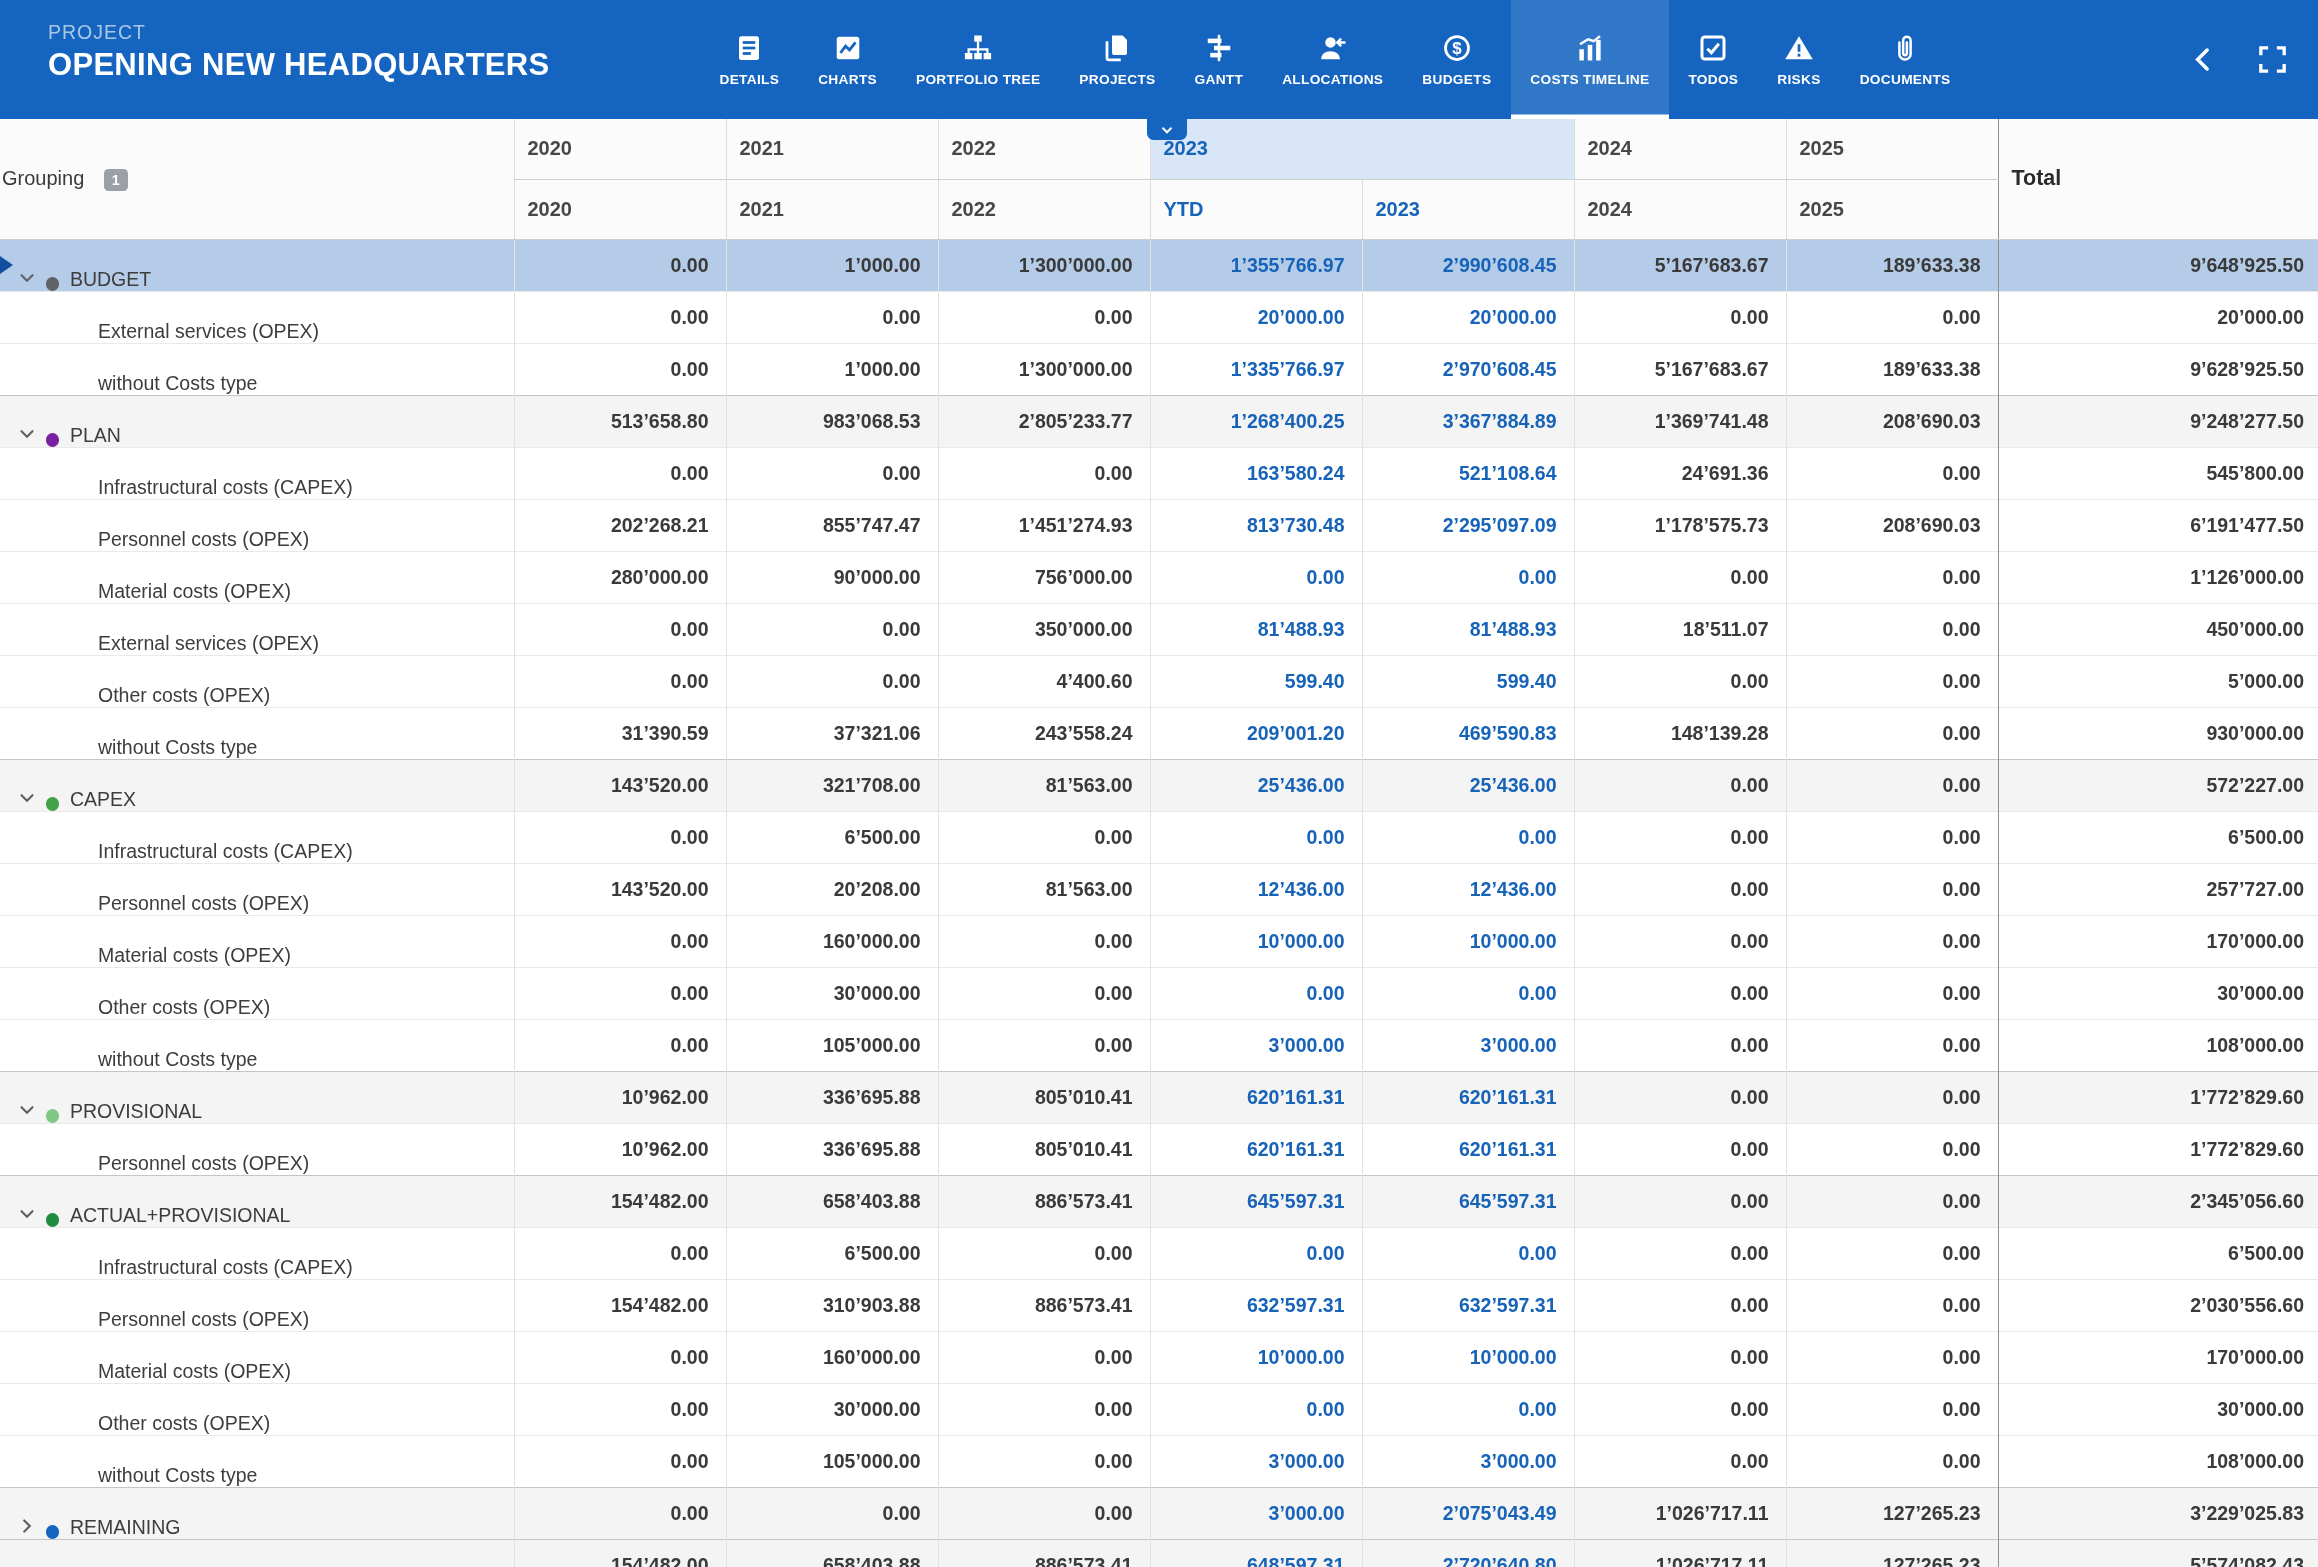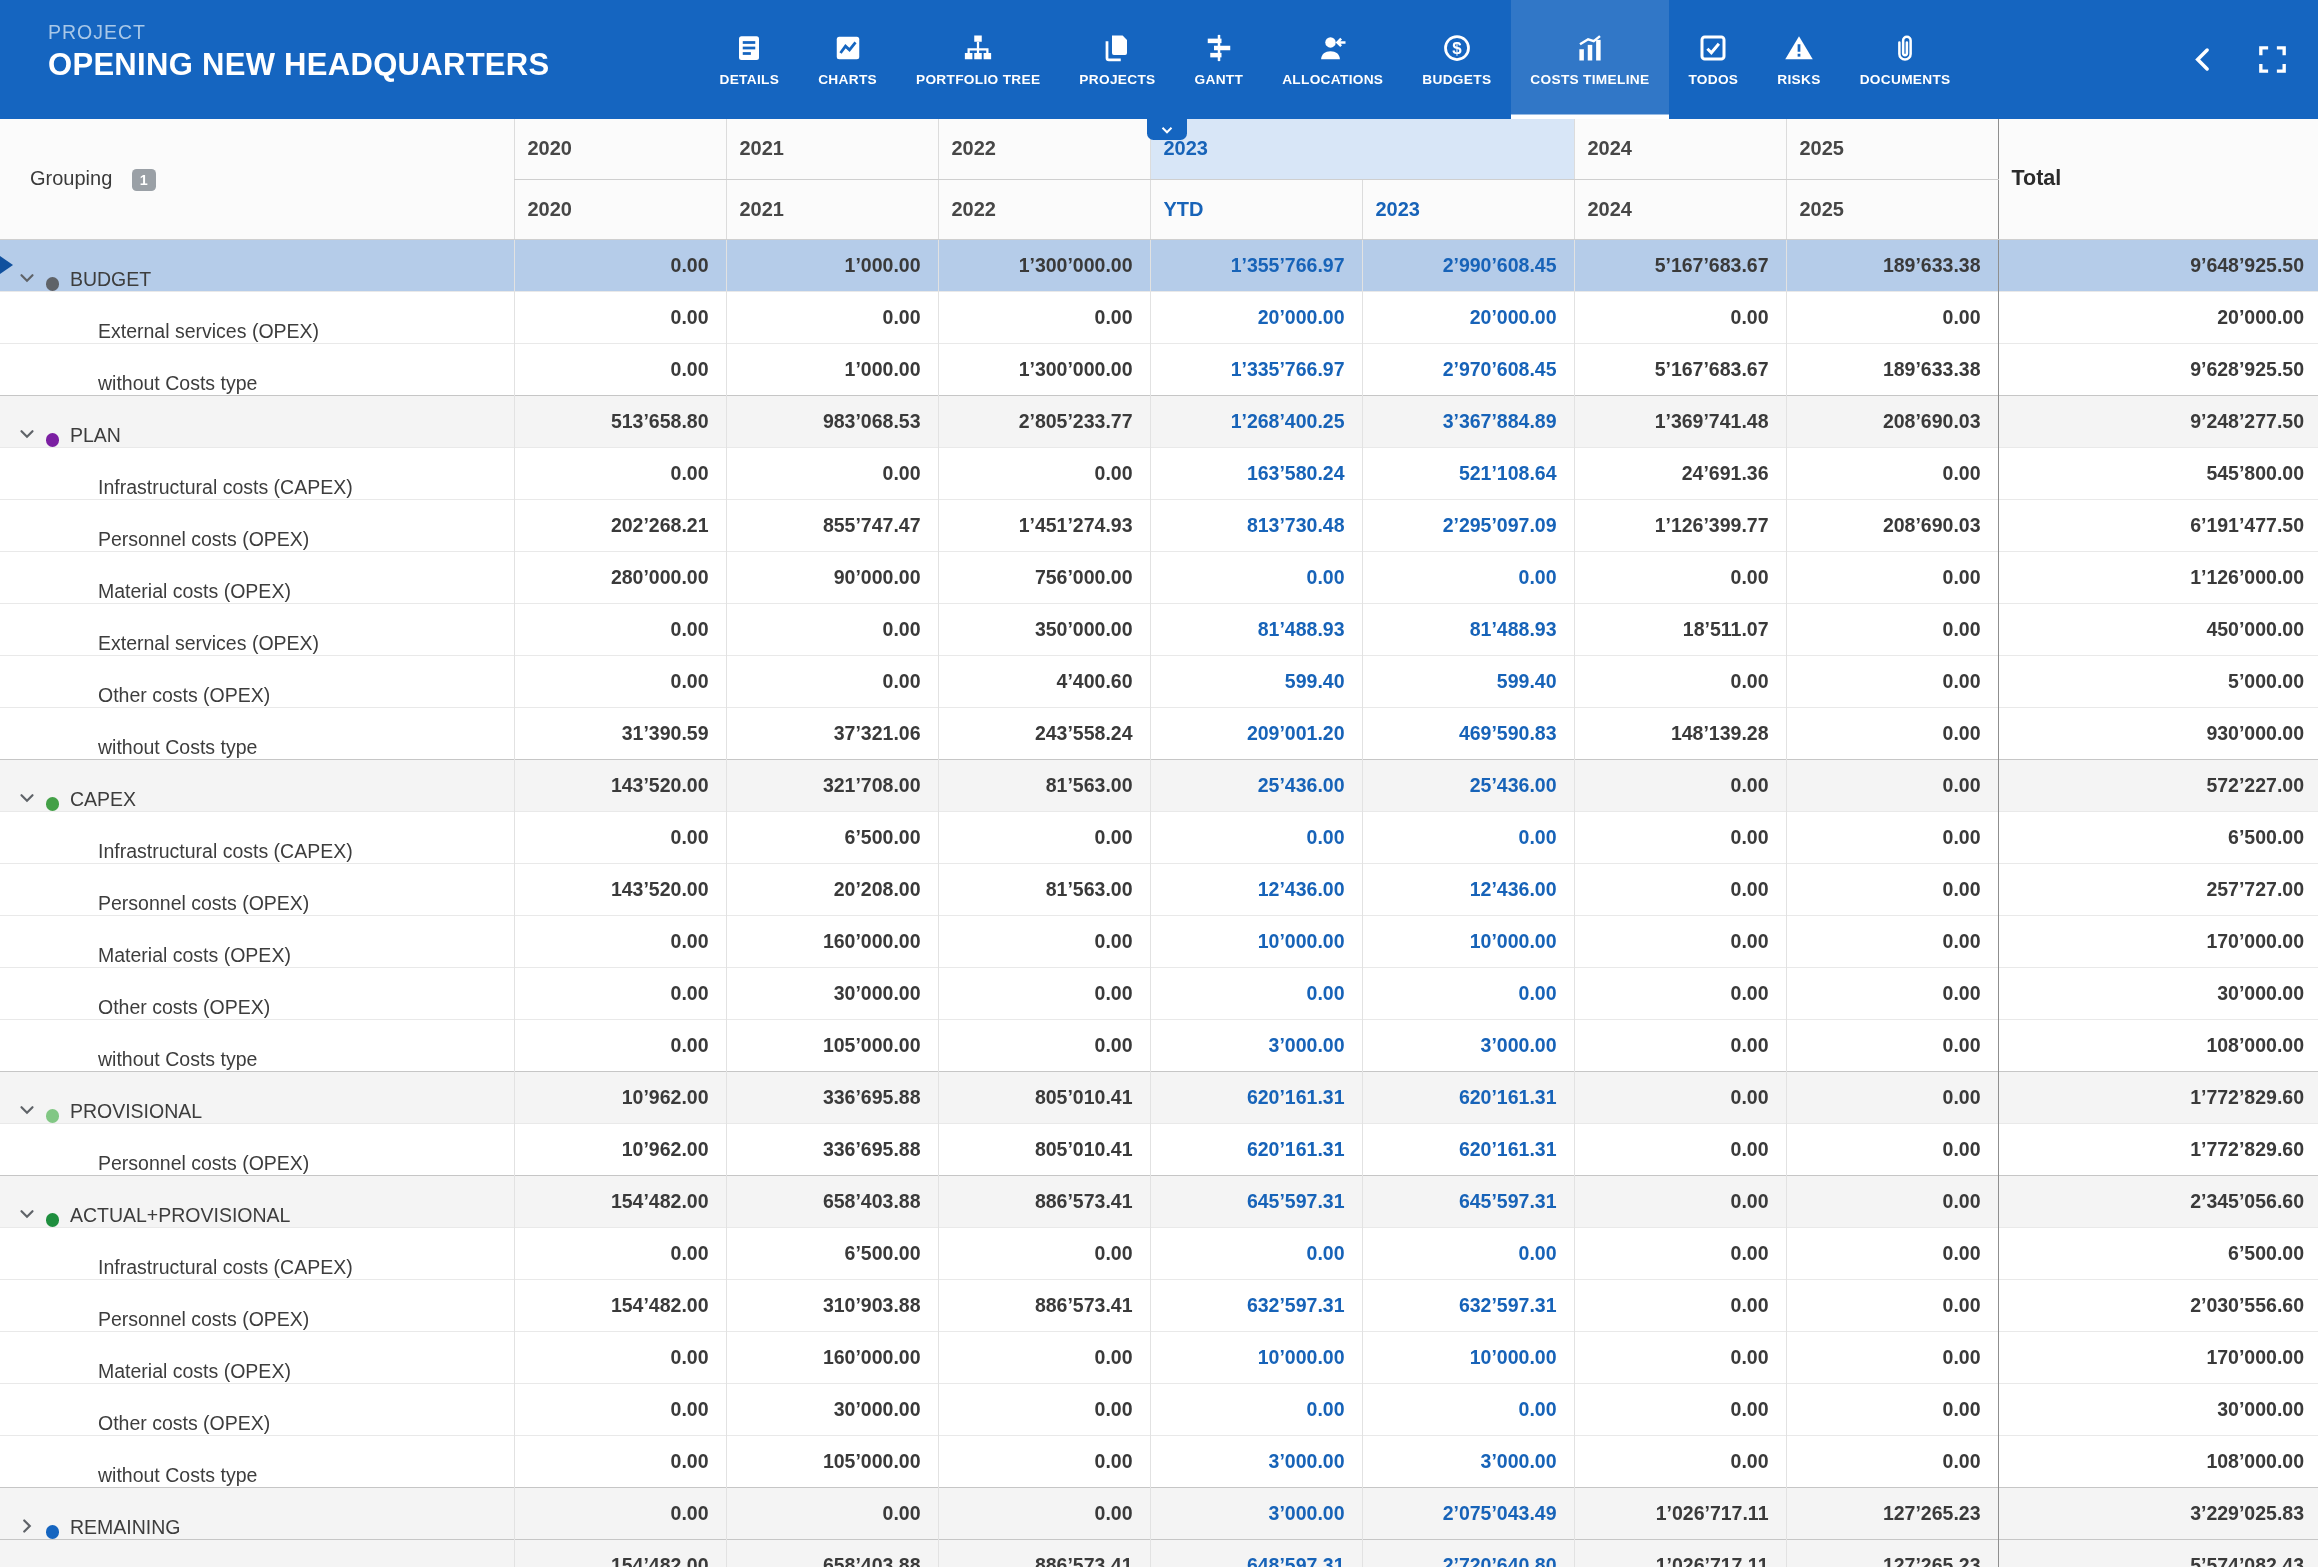--- a/index.html
+++ b/index.html
@@ -24,21 +24,21 @@
 
   
   .collapse-tab{position:absolute;top:119px;left:1147px;width:40px;height:21px;background:#1565c0;
     border-radius:0 0 6.5px 6.5px;display:flex;align-items:center;justify-content:center;cursor:pointer;z-index:6}
   .collapse-tab svg{width:18px;height:18px}
 
   
   table{border-collapse:collapse;table-layout:fixed;width:2319px;background:#fff}
   thead th{height:60px;background:#fbfbfb;text-align:left;vertical-align:middle;padding-left:13px;
     font-size:20px;font-weight:700;color:#474747;border-left:0.7px solid #dcdcdc;border-bottom:0.7px solid #cfcfcf}
-  th.grouping{font-weight:400;color:#3a3a3a;padding-left:30px;border-left:none}
+  th.grouping{font-weight:400;color:#3a3a3a;padding-left:2px;border-left:none}
   .badge{display:inline-block;min-width:23.4px;height:22px;line-height:22px;background:#9aa0a6;border-radius:4.6px;
     color:#fff;font-size:14.3px;font-weight:700;text-align:center;margin-left:14.3px;vertical-align:middle}
   th.blue-group{background:#d8e6f7;color:#1763b8}
   th.sub-blue{color:#1763b8}
   th.total-head{font-size:21.5px;color:#2b2b2b;border-left:1.3px solid #8f8f8f}
 
   tbody td{height:51px;border-left:0.7px solid #e2e2e2;border-top:0.7px solid #e9e9e9;font-size:19.5px;vertical-align:middle}
   tbody td:first-child{border-left:none}
   td.num{text-align:right;padding-right:17px;font-weight:700;color:#3a3a3a;white-space:nowrap}
   td.num.blue{color:#1763b8}
@@ -328,21 +328,21 @@
             <td class="label-cell">
               <div class="cellflex">
                 <span class="row-label">Personnel costs (OPEX)</span>
               </div>
             </td>
             <td class="num">202’268.21</td>
             <td class="num">855’747.47</td>
             <td class="num">1’451’274.93</td>
             <td class="num blue">813’730.48</td>
             <td class="num blue">2’295’097.09</td>
-            <td class="num">1’126’399.77</td>
+            <td class="num">1’178’575.73</td>
             <td class="num">208’690.03</td>
             <td class="num total">6’191’477.50</td>
           </tr>
           <tr class="child">
             <td class="label-cell">
               <div class="cellflex">
                 <span class="row-label">Material costs (OPEX)</span>
               </div>
             </td>
             <td class="num">280’000.00</td>

